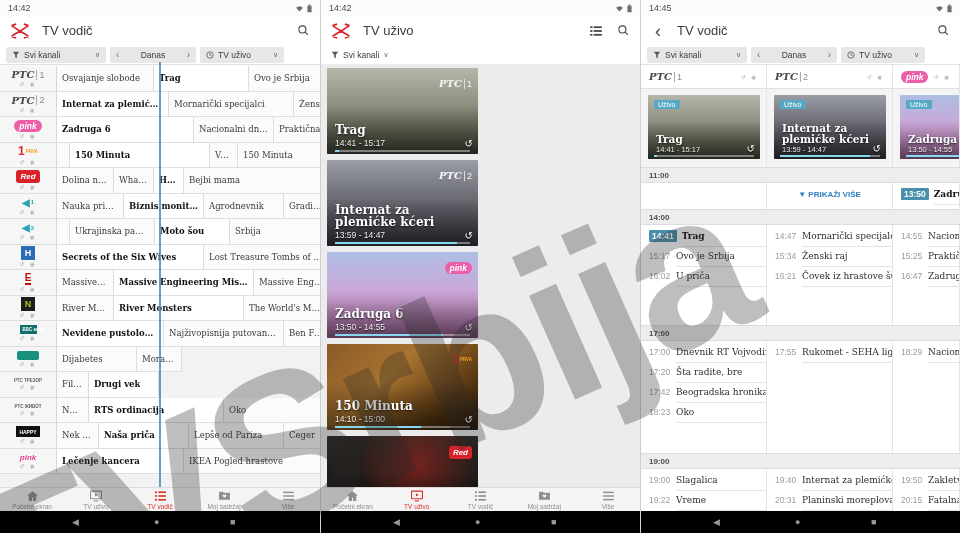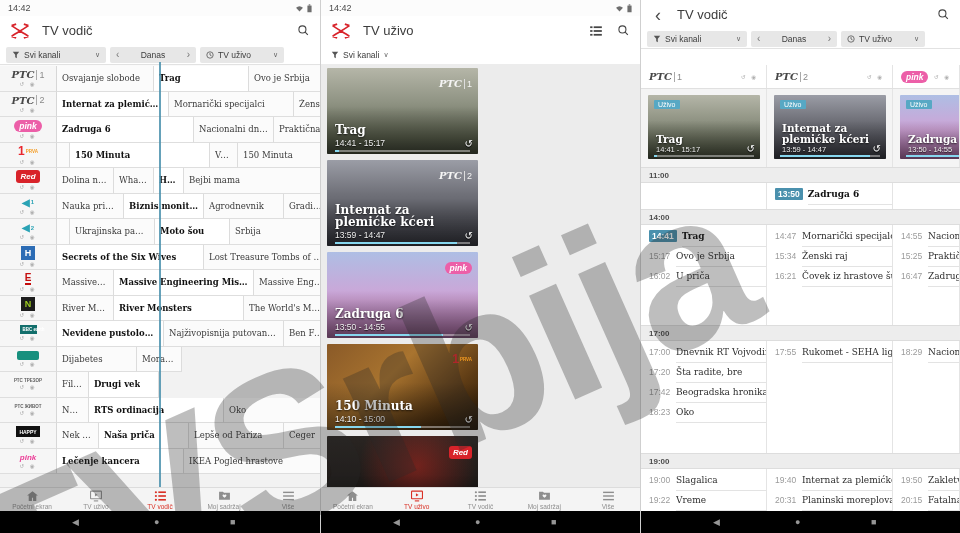--- a/index.html
+++ b/index.html
@@ -661,20 +661,36 @@
         </div>
       </div>
     <div class="androidbar">
       <span class="a-back">◀</span>
       <span class="a-home">●</span>
       <span class="a-sq">■</span>
     </div>
   </div>
 
   <div class="panel" id="panelC">
+    <div class="status">
+      <span class="st-time">14:45</span>
+      <span class="st-right">
+        <span>
+            <svg width="9" height="8" viewBox="0 0 12 10">
+              <path d="M6 9.5 1.4 4.6a7 7 0 0 1 9.2 0z" fill="#6e6e6e"></path>
+            </svg>
+          </span>
+        <span>
+            <svg width="5" height="9" viewBox="0 0 6 10">
+              <rect x="2" y="0" width="2" height="1.5" fill="#6e6e6e"></rect>
+              <rect x="0.5" y="1.5" width="5" height="8" fill="#6e6e6e"></rect>
+            </svg>
+          </span>
+      </span>
+    </div>
     <div class="apphead">
       <span class="back">‹</span>
       <span class="ttl">TV vodič</span>
       <span class="sp">
         <span>
             <svg width="13" height="13" viewBox="0 0 24 24">
               <circle cx="10" cy="10" r="6.5" fill="none" stroke="#444" stroke-width="2"></circle>
               <path d="M15 15 20 20" stroke="#444" stroke-width="2"></path>
             </svg>
           </span>
@@ -753,20 +769,23 @@
                 <i style="width: 80%;"></i>
               </div>
             </div>
           </div>
         </div>
       <div>
           <div class="sec-h">11:00</div>
           <div class="sec-cols" style="min-height: 26px;">
             <div class="sec-col"></div>
             <div class="sec-col">
+              <div class="more-link">▼ PRIKAŽI VIŠE</div>
+            </div>
+            <div class="sec-col">
               <div class="li-row">
                 <span class="li-time cur">13:50</span>
                 <span class="li-title cur">Zadruga 6</span>
               </div>
             </div>
           </div>
           <div class="sec-h">14:00</div>
           <div class="sec-cols" style="min-height: 100px;">
             <div class="sec-col">
               <div class="li-row">

